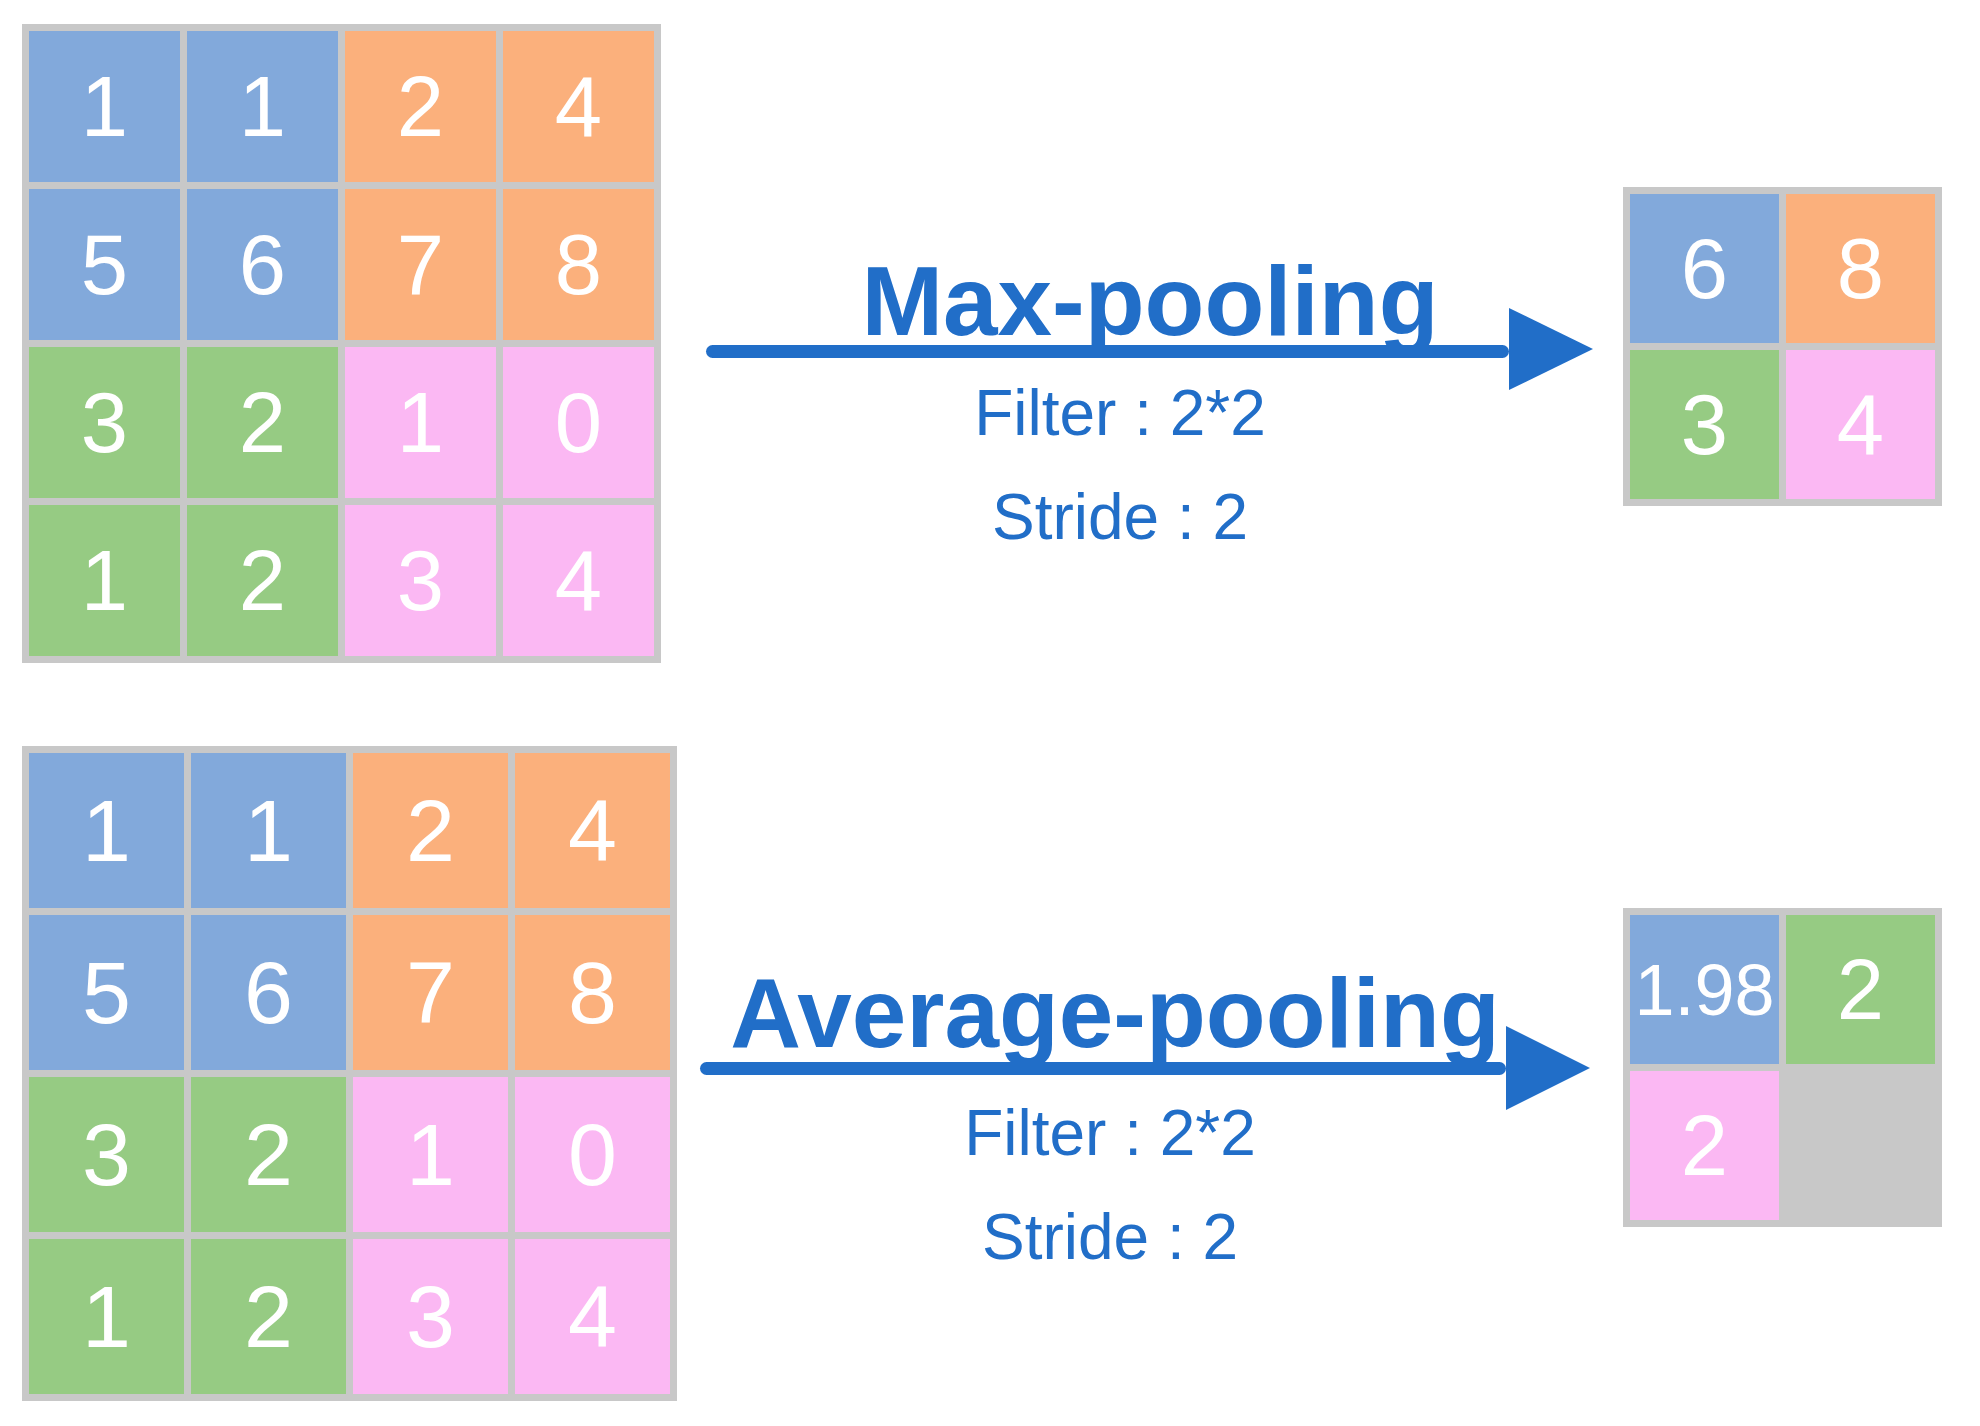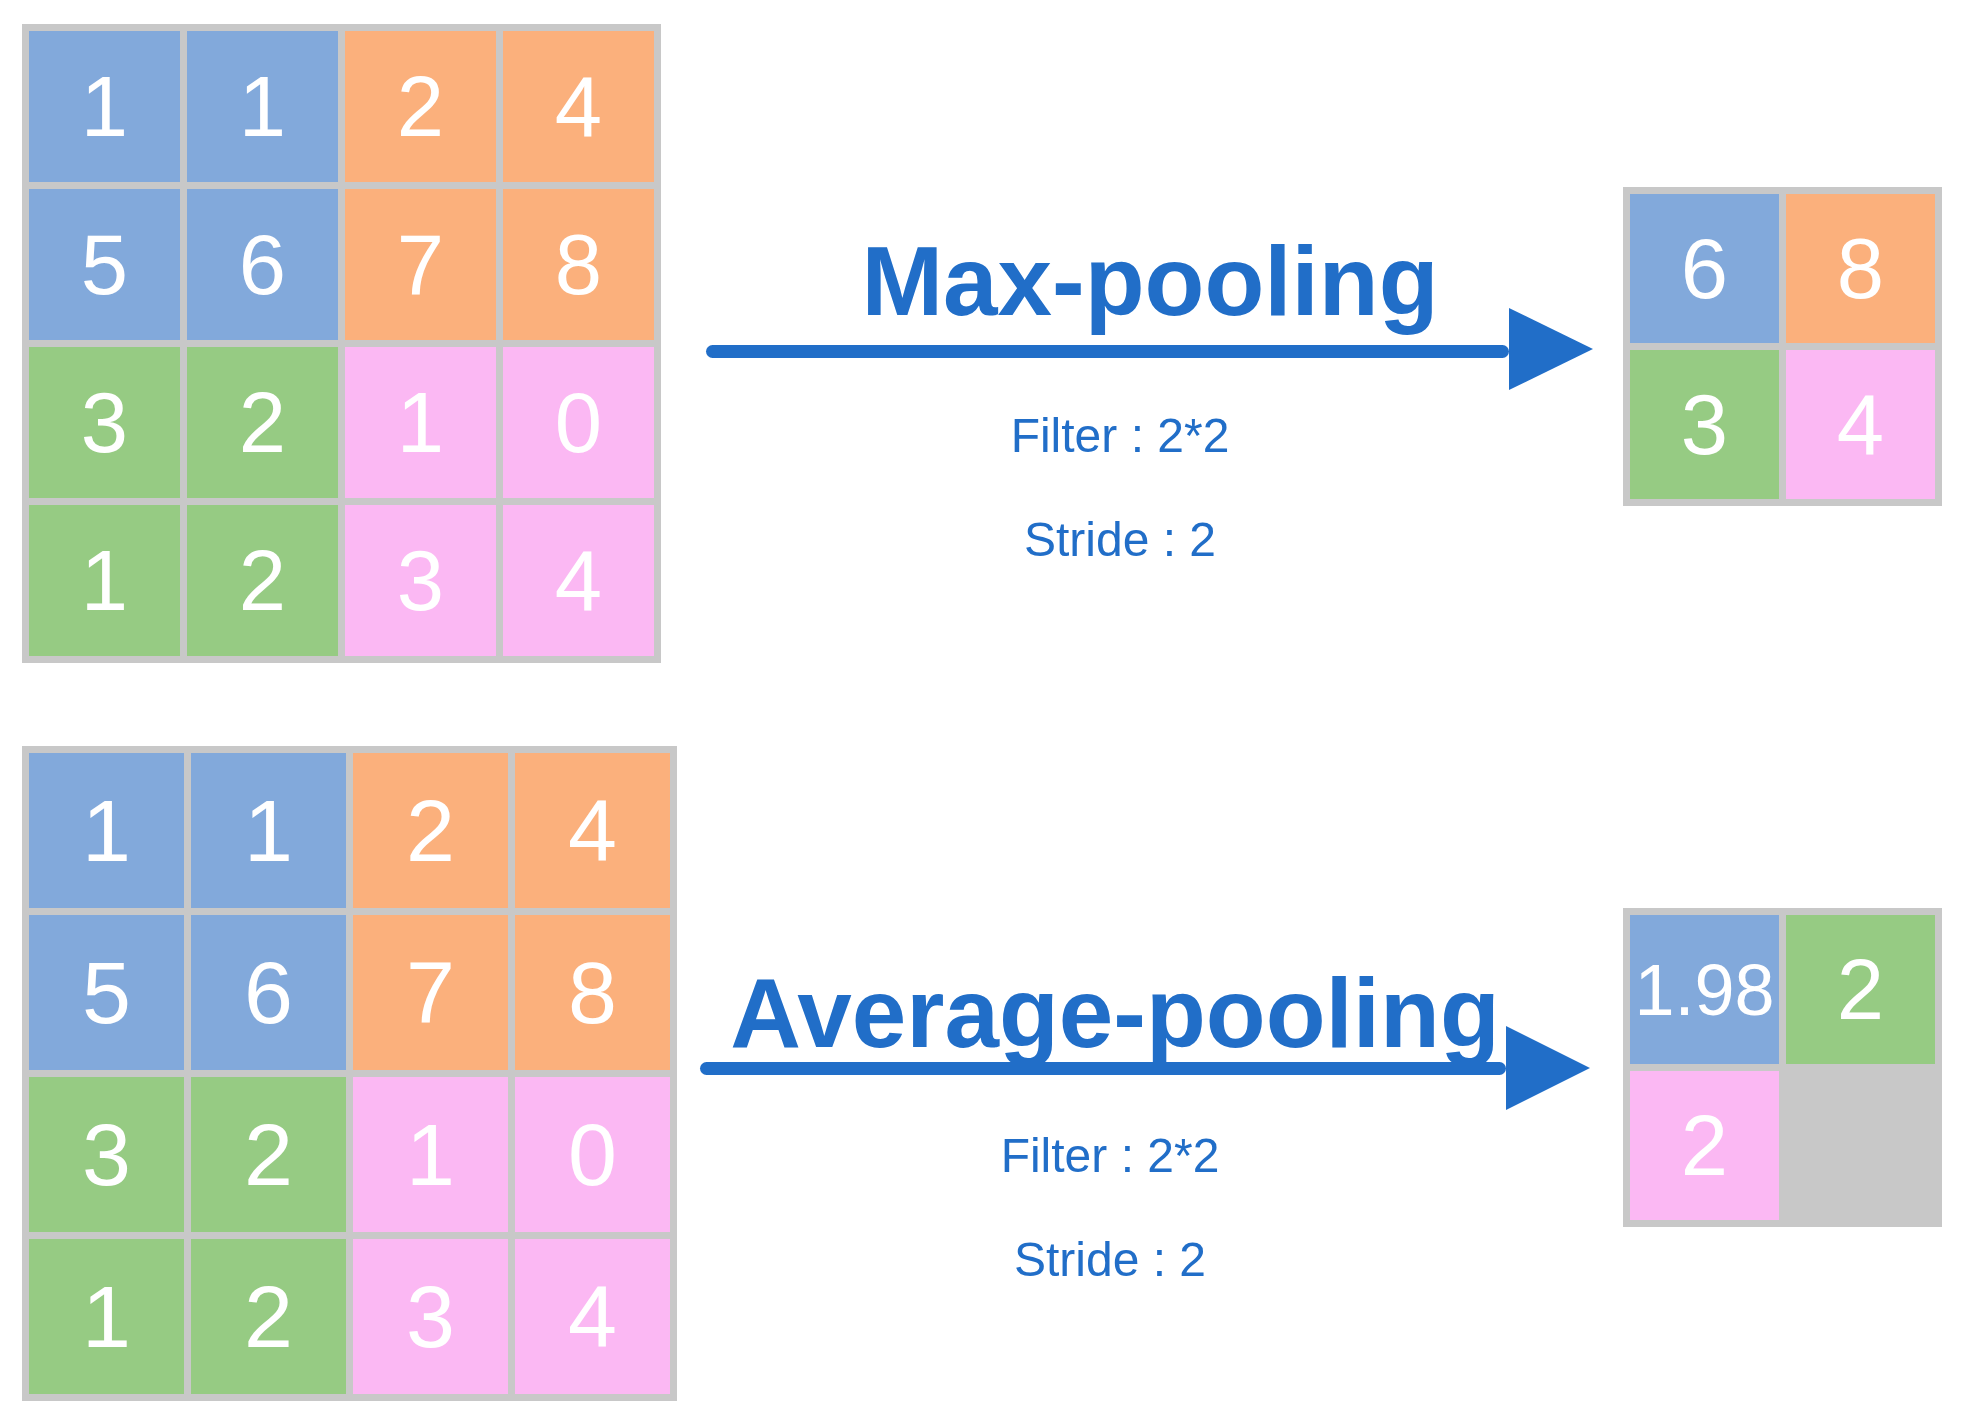--- a/index.html
+++ b/index.html
@@ -41,25 +41,24 @@
     color: var(--color-accent);
     font-weight: bold;
     font-size: 98px;
     line-height: 1.05;
     text-align: center;
     white-space: nowrap;
   }
   .pool-label {
     position: absolute;
     color: var(--color-accent);
-    font-size: 48px;
+    font-size: 64px;
     line-height: 1.1;
     text-align: center;
     white-space: nowrap;
-    margin-top: 32px;
   }
 
   
   .arrow-line {
     position: absolute;
     height: 13px;
     background: var(--color-accent);
     border-radius: 8px;
   }
   .arrow-head {
@@ -86,21 +85,21 @@
     <div class="cell" style="background: rgb(150, 203, 131);">3</div>
     <div class="cell" style="background: rgb(150, 203, 131);">2</div>
     <div class="cell" style="background: rgb(251, 184, 243);">1</div>
     <div class="cell" style="background: rgb(251, 184, 243);">0</div>
     <div class="cell" style="background: rgb(150, 203, 131);">1</div>
     <div class="cell" style="background: rgb(150, 203, 131);">2</div>
     <div class="cell" style="background: rgb(251, 184, 243);">3</div>
     <div class="cell" style="background: rgb(251, 184, 243);">4</div>
   </div>
 
-<div class="pool-title" style="left:700px; top:230px; width:900px;">Max-pooling</div>
+<div class="pool-title" style="left:700px; top:250px; width:900px;">Max-pooling</div>
 
 <div class="arrow-line" style="left:706px; top:345px; width:803px;"></div>
 <div class="arrow-head" style="left:1509px; top:308px; border-left:84px solid var(--color-accent); border-top-width:41px; border-bottom-width:41px;"></div>
 
 <div class="pool-label" style="left:700px; top:378px; width:840px;">Filter : 2*2</div>
 
 <div class="pool-label" style="left:700px; top:482px; width:840px;">Stride : 2</div>
 
 <div class="pool-grid" style="left:1623px; top:187px; grid-template-columns:repeat(2,149px); grid-auto-rows:149px; --fs:85px;">
     <div class="cell" style="background: rgb(130, 169, 219);">6</div>

